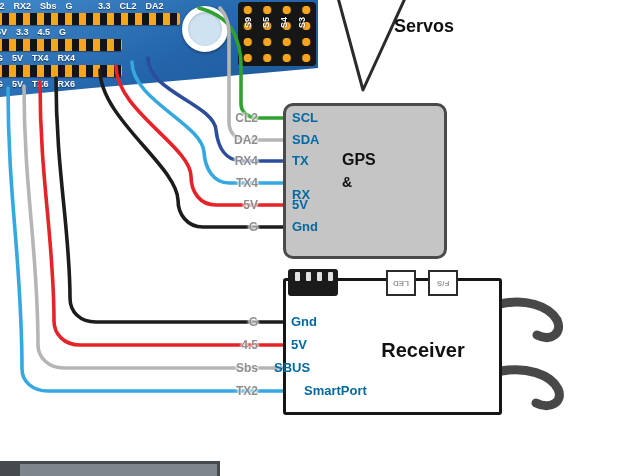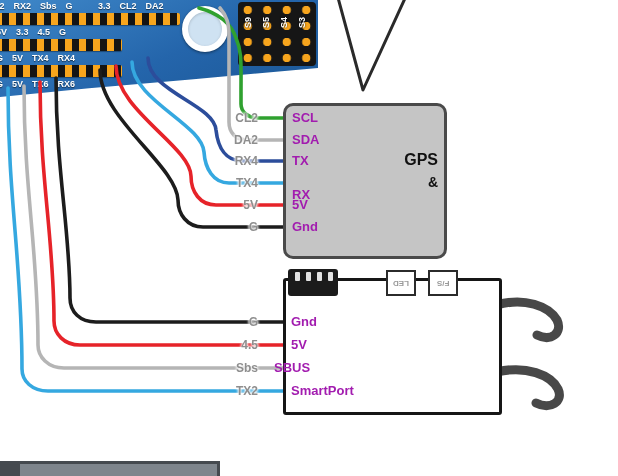--- a/index.html
+++ b/index.html
@@ -56,30 +56,30 @@
   }
   .rx-connector i { position:absolute; top:3px; width:5px; height:9px; background:#e3e3e3; border-radius:1px; }
   .rx-tab {
     position:absolute; top:-11px; width:26px; height:22px; background:#fff;
     border:2px solid #2b2b2b; display:flex; align-items:center; justify-content:center;
   }
   .rx-tab span { transform:rotate(180deg); font:bold 8px/1 "Liberation Sans",sans-serif; color:#9a9a9a; }
 
   
   .pin-label {
-    position:absolute; z-index:4; color:#a21caf;
+    position:absolute; z-index:4; color:#0369a1;
     font:bold 13px/14px "Liberation Sans",sans-serif;
   }
   .pad-label {
     position:absolute; z-index:4; left:206px; width:52px; text-align:right; color:#8e8e8e;
     font:bold 12px/14px "Liberation Sans",sans-serif;
     text-shadow:0 0 3px #fff,0 0 3px #fff,0 0 3px #fff;
   }
   .gps-title {
-    position:absolute; left:342px; top:149px; width:96px; z-index:4; text-align:right;
+    position:absolute; left:342px; top:149px; width:96px; z-index:4; text-align:left;
     color:#111; font:bold 16px/22px "Liberation Sans",sans-serif;
   }
   .gps-title .amp { font-size:14px; }
   .gps-title .cmp { font-size:15px; }
   .rx-title {
     position:absolute; left:352px; top:339px; width:142px; z-index:4; text-align:center;
     color:#111; font:bold 20px/22px "Liberation Sans",sans-serif;
   }
   .servos-label {
     position:absolute; left:394px; top:16px; z-index:4; color:#111;
@@ -160,20 +160,21 @@
     </g>
     <g fill="none" stroke="#484848" stroke-width="9" stroke-linecap="round">
       <path d="M 497,305 C 524,297 549,306 557,320 C 563,333 551,342 537,335"></path>
       <path d="M 497,372 C 526,365 551,375 558,389 C 564,402 550,410 536,403"></path>
     </g>
   </svg>
 
   <svg width="150" height="100" style="left:325px;top:0;z-index:2">
     <polygon points="12,-6 82,-6 38,90" fill="#ffffff" stroke="#2a2a2a" stroke-width="3" stroke-linejoin="round"></polygon>
   </svg>
+  <div class="servos-label">Servos</div>
 
   <div class="gps-box"></div>
   <div class="gps-title">
     <div>GPS</div>
     <div class="amp">&amp;</div>
   </div>
   <div class="pin-label" style="left:292px;top:111px">SCL</div>
   <div class="pin-label" style="left:292px;top:133px">SDA</div>
   <div class="pin-label" style="left:292px;top:154px">TX</div>
   <div class="pin-label" style="left:292px;top:188px">RX</div>
@@ -194,25 +195,26 @@
       <i style="left:29px"></i>
       <i style="left:40px"></i>
     </div>
     <div class="rx-tab" style="left:100px">
       <span>LED</span>
     </div>
     <div class="rx-tab" style="left:142px">
       <span>F/S</span>
     </div>
   </div>
+  <div class="rx-title">Receiver</div>
 
   <div class="pin-label" style="left:291px;top:315px">Gnd</div>
   <div class="pin-label" style="left:291px;top:338px">5V</div>
   <div class="pin-label" style="left:274px;top:361px">SBUS</div>
-  <div class="pin-label" style="left:291px;top:384px">SmartPort</div>
+  <div class="pin-label" style="left:304px;top:384px">SmartPort</div>
 
   <div class="pad-label" style="top:315px">G</div>
   <div class="pad-label" style="top:338px">4.5</div>
   <div class="pad-label" style="top:361px">Sbs</div>
   <div class="pad-label" style="top:384px">TX2</div>
 
   <div class="bottom-bar">
     <div class="dark"></div>
   </div>
 

